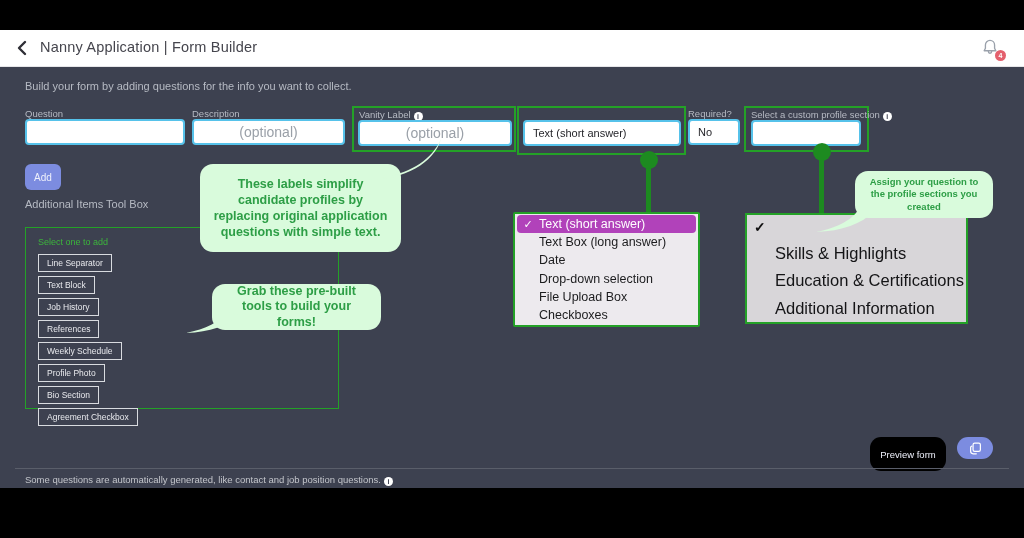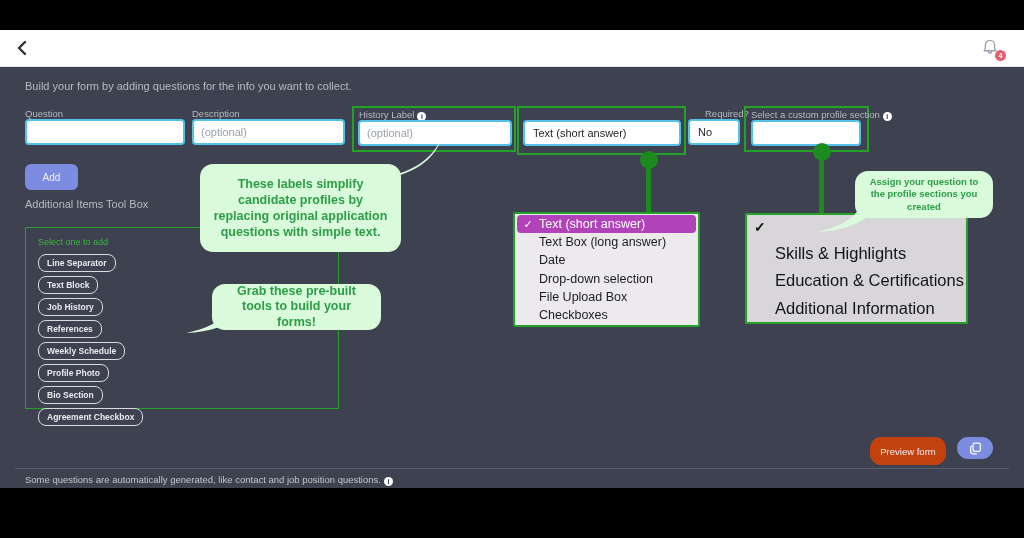--- a/index.html
+++ b/index.html
@@ -20,37 +20,37 @@
   .bell-badge { position:absolute; right:-4px; bottom:-2px; width:11px; height:11px; background:#e4606d; border-radius:50%;
                 color:#fff; font-size:7px; line-height:11px; text-align:center; font-weight:700; }
 
   
   .main { top:67px; left:0; width:1024px; height:421px; background:#3d4150; }
   .intro { left:25px; top:13px; font-size:11px; color:#b6bac3; }
 
   .field-label { font-size:9.5px; color:#b6bac3; white-space:nowrap; }
   .info-dot { display:inline-block; width:9px; height:9px; background:#fff; color:#3d4150; border-radius:50%;
               font-size:7px; line-height:9px; text-align:center; font-weight:700; vertical-align:-1px; margin-left:3px; }
-  .tb { height:26px; background:#fff; border:2px solid #56c2ea; border-radius:4px; font-size:11px; color:#333; padding:0 7px;
-        font-family:"Liberation Sans", sans-serif; }
+  .tb { height:26px; background:#fff; border:2px solid #56c2ea; border-radius:4px; font-size:14px; color:#333; padding:0 7px;
+        font-family:"Liberation Sans", sans-serif;text-align:center; }
   .tb::placeholder { color:#9aa0a8; }
   .fakesel { height:26px; background:#fff; border:2px solid #56c2ea; border-radius:4px; font-size:11px; color:#26262b;
              display:flex; align-items:center; padding:0 8px; cursor:pointer; }
 
   .green-box { border:2px solid #24a127; }
 
-  .add-btn { left:25px; top:97px; width:53px; height:26px; background:#7c8ce0; border:none; border-radius:6px;
+  .add-btn { left:25px; top:97px; width:36px; height:26px; background:#7c8ce0; border:none; border-radius:6px;
              color:#eef0fb; font-size:10px; cursor:pointer; font-family:"Liberation Sans", sans-serif; }
 
   .tools-title { left:25px; top:131px; font-size:11px; color:#b6bac3; }
   .toolbox { left:25px; top:160px; width:314px; height:182px; border:1.5px solid #24a127; }
   .toolbox-hint { position:absolute; left:12px; top:9px; font-size:9px; color:#3cb43c; }
   .tool-list { position:absolute; left:12px; top:26px; display:flex; flex-direction:column; align-items:flex-start; gap:4px; }
-  .tool-btn { border:1px solid #d9dbe0; background:transparent; color:#e9eaee; font-size:8.5px; border-radius:8px;
-              padding:3px 8px; cursor:pointer; white-space:nowrap; font-family:"Liberation Sans", sans-serif;font-weight:bold; }
+  .tool-btn { border:1px solid #d9dbe0; background:transparent; color:#e9eaee; font-size:8.5px; border-radius:0;
+              padding:3px 8px; cursor:pointer; white-space:nowrap; font-family:"Liberation Sans", sans-serif; }
 
   .callout { background:#d9fbdc; border-radius:13px; color:#2d9e46; font-weight:700; text-align:center;
              display:flex; align-items:center; justify-content:center; }
   .callout-1 { left:200px; top:97px; width:201px; height:88px; font-size:12.5px; line-height:1.28; padding:8px 10px; z-index:6; }
   .callout-2 { left:212px; top:217px; width:169px; height:46px; font-size:12.5px; line-height:1.25; padding:20px 10px; z-index:6; }
   .callout-3 { left:855px; top:104px; width:138px; height:47px; font-size:9.5px; line-height:1.3; padding:5px 8px; z-index:8; font-weight:700; }
   .tail { z-index:6; pointer-events:none; }
 
   
   .menu { left:513px; top:145px; width:187px; height:115px; background:#edeaee; border:2px solid #24a127; border-radius:2px;
@@ -63,63 +63,64 @@
   .pmenu { left:745px; top:146px; width:223px; height:111px; background:#d8d6d9; border:2px solid #24a127; z-index:5;
            display:flex; flex-direction:column; }
   .pmenu-check { height:25px; font-size:14px; color:#111; font-weight:700; padding:4px 0 0 7px; cursor:pointer; }
   .pmenu-row { height:28px; display:flex; align-items:center; padding-left:28px; font-size:16.5px; color:#141416; font-weight:500; cursor:pointer; }
 
   
   .dot { width:18px; height:18px; border-radius:50%; background:#1d8a20; z-index:4; }
   .vline { width:5px; background:#1d8a20; z-index:4; }
 
   
-  .preview-btn { left:870px; top:370px; width:76px; height:28px; border:none; border-radius:11px; background:#c2410c;
+  .preview-btn { left:870px; top:370px; width:76px; height:34px; border:none; border-radius:11px; background:#000000;
                  color:#eef0fb; font-size:9.5px; cursor:pointer; font-family:"Liberation Sans", sans-serif; }
   .copy-btn { left:957px; top:370px; width:36px; height:22px; border:none; border-radius:11px; background:#7c8ce0;
               cursor:pointer; display:flex; align-items:center; justify-content:center; }
   .divider { left:15px; top:401px; width:994px; height:1px; background:#5a5e6a; }
   .footer-note { left:25px; top:407px; font-size:9.5px; color:#c3c5cb; }
   .footer-note .info-dot { background:#fff; color:#3d4150; }
 </style>
 </head>
 <body>
 
 <div class="stage">
 
   <div class="abs bar-top"></div>
 
   <div class="abs header">
     <span class="back-btn">
       <svg width="18" height="18" viewBox="0 0 18 18">
           <polyline points="11,3 5,9 11,15" fill="none" stroke="#2f2f36" stroke-width="2.4" stroke-linecap="round" stroke-linejoin="round"></polyline>
         </svg>
     </span>
+    <span class="header-title">Nanny Application | Form Builder</span>
     <span class="bell-wrap">
       <svg width="20" height="20" viewBox="0 0 24 24">
           <path d="M12 4a5.5 5.5 0 0 0-5.5 5.5v4L5 16.5h14L17.5 13.5v-4A5.5 5.5 0 0 0 12 4z M10 17.5a2 2 0 0 0 4 0" fill="none" stroke="#9aa1ab" stroke-width="1.6" stroke-linejoin="round"></path>
         </svg>
       <span class="bell-badge">4</span>
     </span>
   </div>
 
   <div class="abs main">
 
     <div class="abs intro">Build your form by adding questions for the info you want to collect.</div>
 
     <div class="abs field-label" style="left:25px;top:41px;">Question</div>
     <div class="abs field-label" style="left:192px;top:41px;">Description</div>
-    <div class="abs field-label" style="left:688px;top:41px;margin-left:17px;">Required?</div>
+    <div class="abs field-label" style="left:688px;top:41px;">Required?</div>
 
     <input class="abs tb" style="left: 25px; top: 52px; width: 160px;" placeholder="">
     <input class="abs tb" style="left: 192px; top: 52px; width: 153px;" placeholder="(optional)">
 
     <div class="abs green-box" style="left:352px;top:39px;width:164px;height:46px;">
       <span class="field-label" style="position:absolute;left:5px;top:1px;">
-        <span>History Label</span><span class="info-dot">i</span>
+        <span>Vanity Label</span><span class="info-dot">i</span>
       </span>
       <input class="tb" style="position: absolute; left: 4px; top: 12px; width: 154px;" placeholder="(optional)">
     </div>
 
     <div class="abs green-box" style="left:517px;top:39px;width:169px;height:49px;">
       <span class="field-label" style="position:absolute;left:5px;top:1px;margin-top:23px;">Choose the type of question</span>
       <div class="fakesel" style="position:absolute;left:4px;top:12px;width:158px;">Text (short answer)</div>
     </div>
 
     <div class="abs fakesel" style="left:688px;top:52px;width:52px;">No</div>

